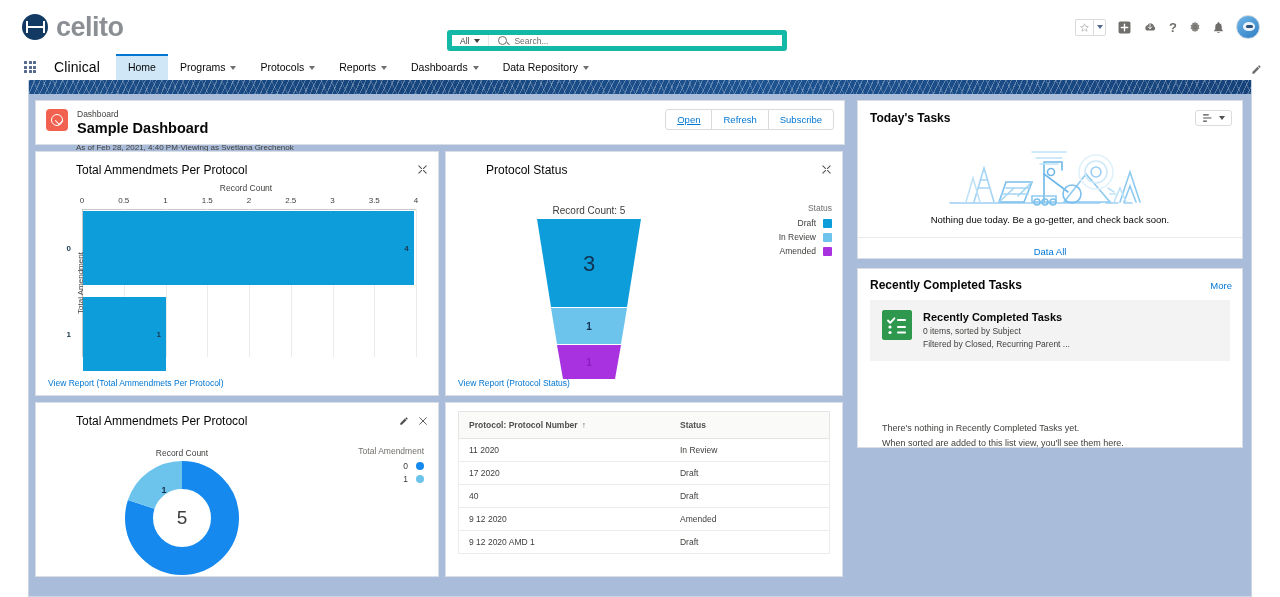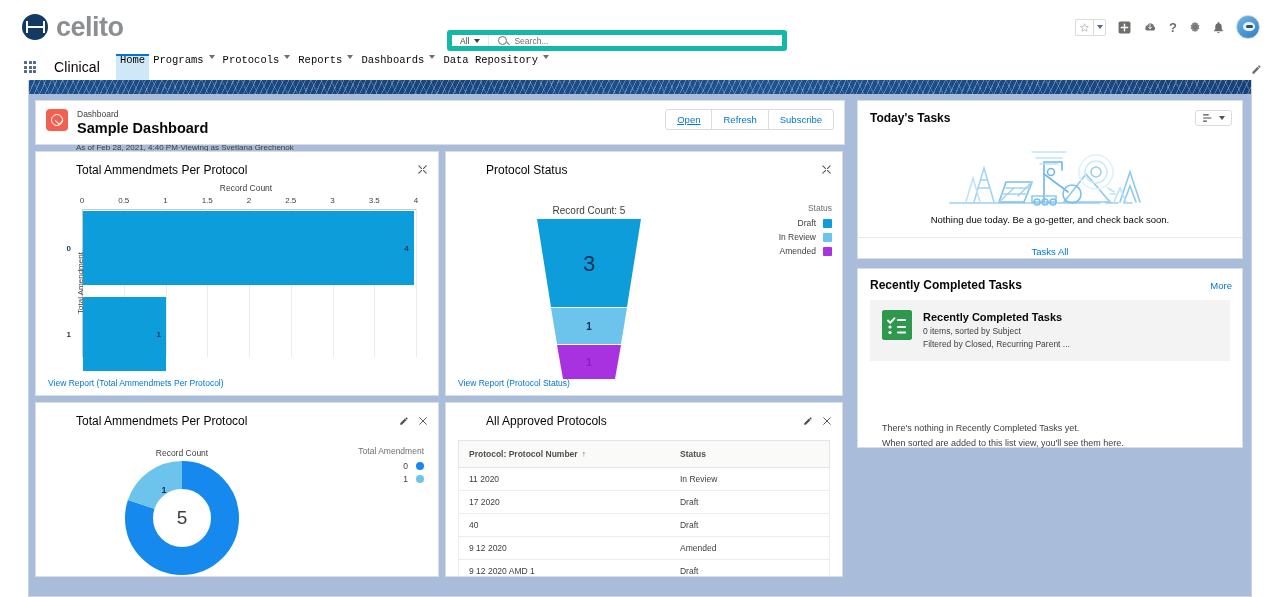--- a/index.html
+++ b/index.html
@@ -126,26 +126,25 @@
     margin-right: 16px; cursor: pointer;
   }
   .waffle i { background: #54698d; border-radius: 0.5px; display: block; width: 3px; height: 3px; }
   .app-name {
     font-size: 14px; color: #080707;
     display: flex; align-items: center;
     padding-right: 16px; letter-spacing: 0.1px;
   }
   .nav-items { display: flex; align-items: stretch; }
   .nav-item {
-    display: flex; gap: 5px;
-    padding: 0 4px;
+    display: flex; align-items: center; gap: 5px;
+    padding: 0 12px;
     font-size: 10.5px; color: #080707;
     cursor: pointer; position: relative;
     white-space: nowrap;
-    font-family: Liberation Mono, monospace;
   }
   .nav-item.active {
     background: #cfe7f7;
     box-shadow: inset 0 2px 0 0 #0176d3;
     font-weight: normal;
   }
   .nav-caret {
     width: 0; height: 0;
     border-left: 3.4px solid transparent;
     border-right: 3.4px solid transparent;
@@ -625,35 +624,20 @@
               </div>
               <div class="legend-row">
                 <span>1</span>
                 <span class="dot" style="background:#6cc3ec"></span>
               </div>
             </div>
           </div>
         </div>
 
         <div class="card" style="width:398px;height:175px;">
-          <div class="card-head">
-            <div class="card-title">All Approved Protocols</div>
-            <div class="card-tools">
-              <span>
-                <svg width="10" height="10" viewBox="0 0 24 24" fill="#514f4d">
-                    <path d="M3 17.2V21h3.8L17.9 9.9l-3.8-3.8L3 17.2zM20.7 7.1a1 1 0 0 0 0-1.4l-2.4-2.4a1 1 0 0 0-1.4 0l-1.8 1.8 3.8 3.8 1.8-1.8z"></path>
-                  </svg>
-              </span>
-              <span>
-                <svg width="10" height="10" viewBox="0 0 24 24" fill="none" stroke="#514f4d" stroke-width="2.2" stroke-linecap="round">
-                    <path d="M4 4l16 16M20 4L4 20"></path>
-                  </svg>
-              </span>
-            </div>
-          </div>
 
           <table class="ptable">
             <thead>
               <tr>
                 <th style="width:57%">
                   <span>Protocol: Protocol Number</span><span class="sort-arrow">↑</span>
                 </th>
                 <th>Status</th>
               </tr>
             </thead>
@@ -727,21 +711,21 @@
             <circle cx="152" cy="28" r="5" stroke="#9ccef2"></circle>
 
             <circle cx="128" cy="50" r="9" stroke="#7bc0ec"></circle>
 
             <path d="M176 58 L186 28 L196 58 M180 58 L186 42 L192 58" stroke="#8ecaf0"></path>
             <path d="M170 58 L176 44 L182 58" stroke="#bfe2f8"></path>
             <path d="M166 50 h6 M164 44 l6 4" stroke="#bfe2f8"></path>
           </svg>
         </div>
         <div class="empty-msg">Nothing due today. Be a go-getter, and check back soon.</div>
-        <div class="view-all">Tasks All</div>
+        <div class="view-all">Data All</div>
       </div>
 
       <div class="panel" style="height:180px;">
         <div class="panel-head">
           <div class="panel-title">Recently Completed Tasks</div>
           <div class="panel-more">More</div>
         </div>
 
         <div class="task-card">
           <div class="task-icon">

